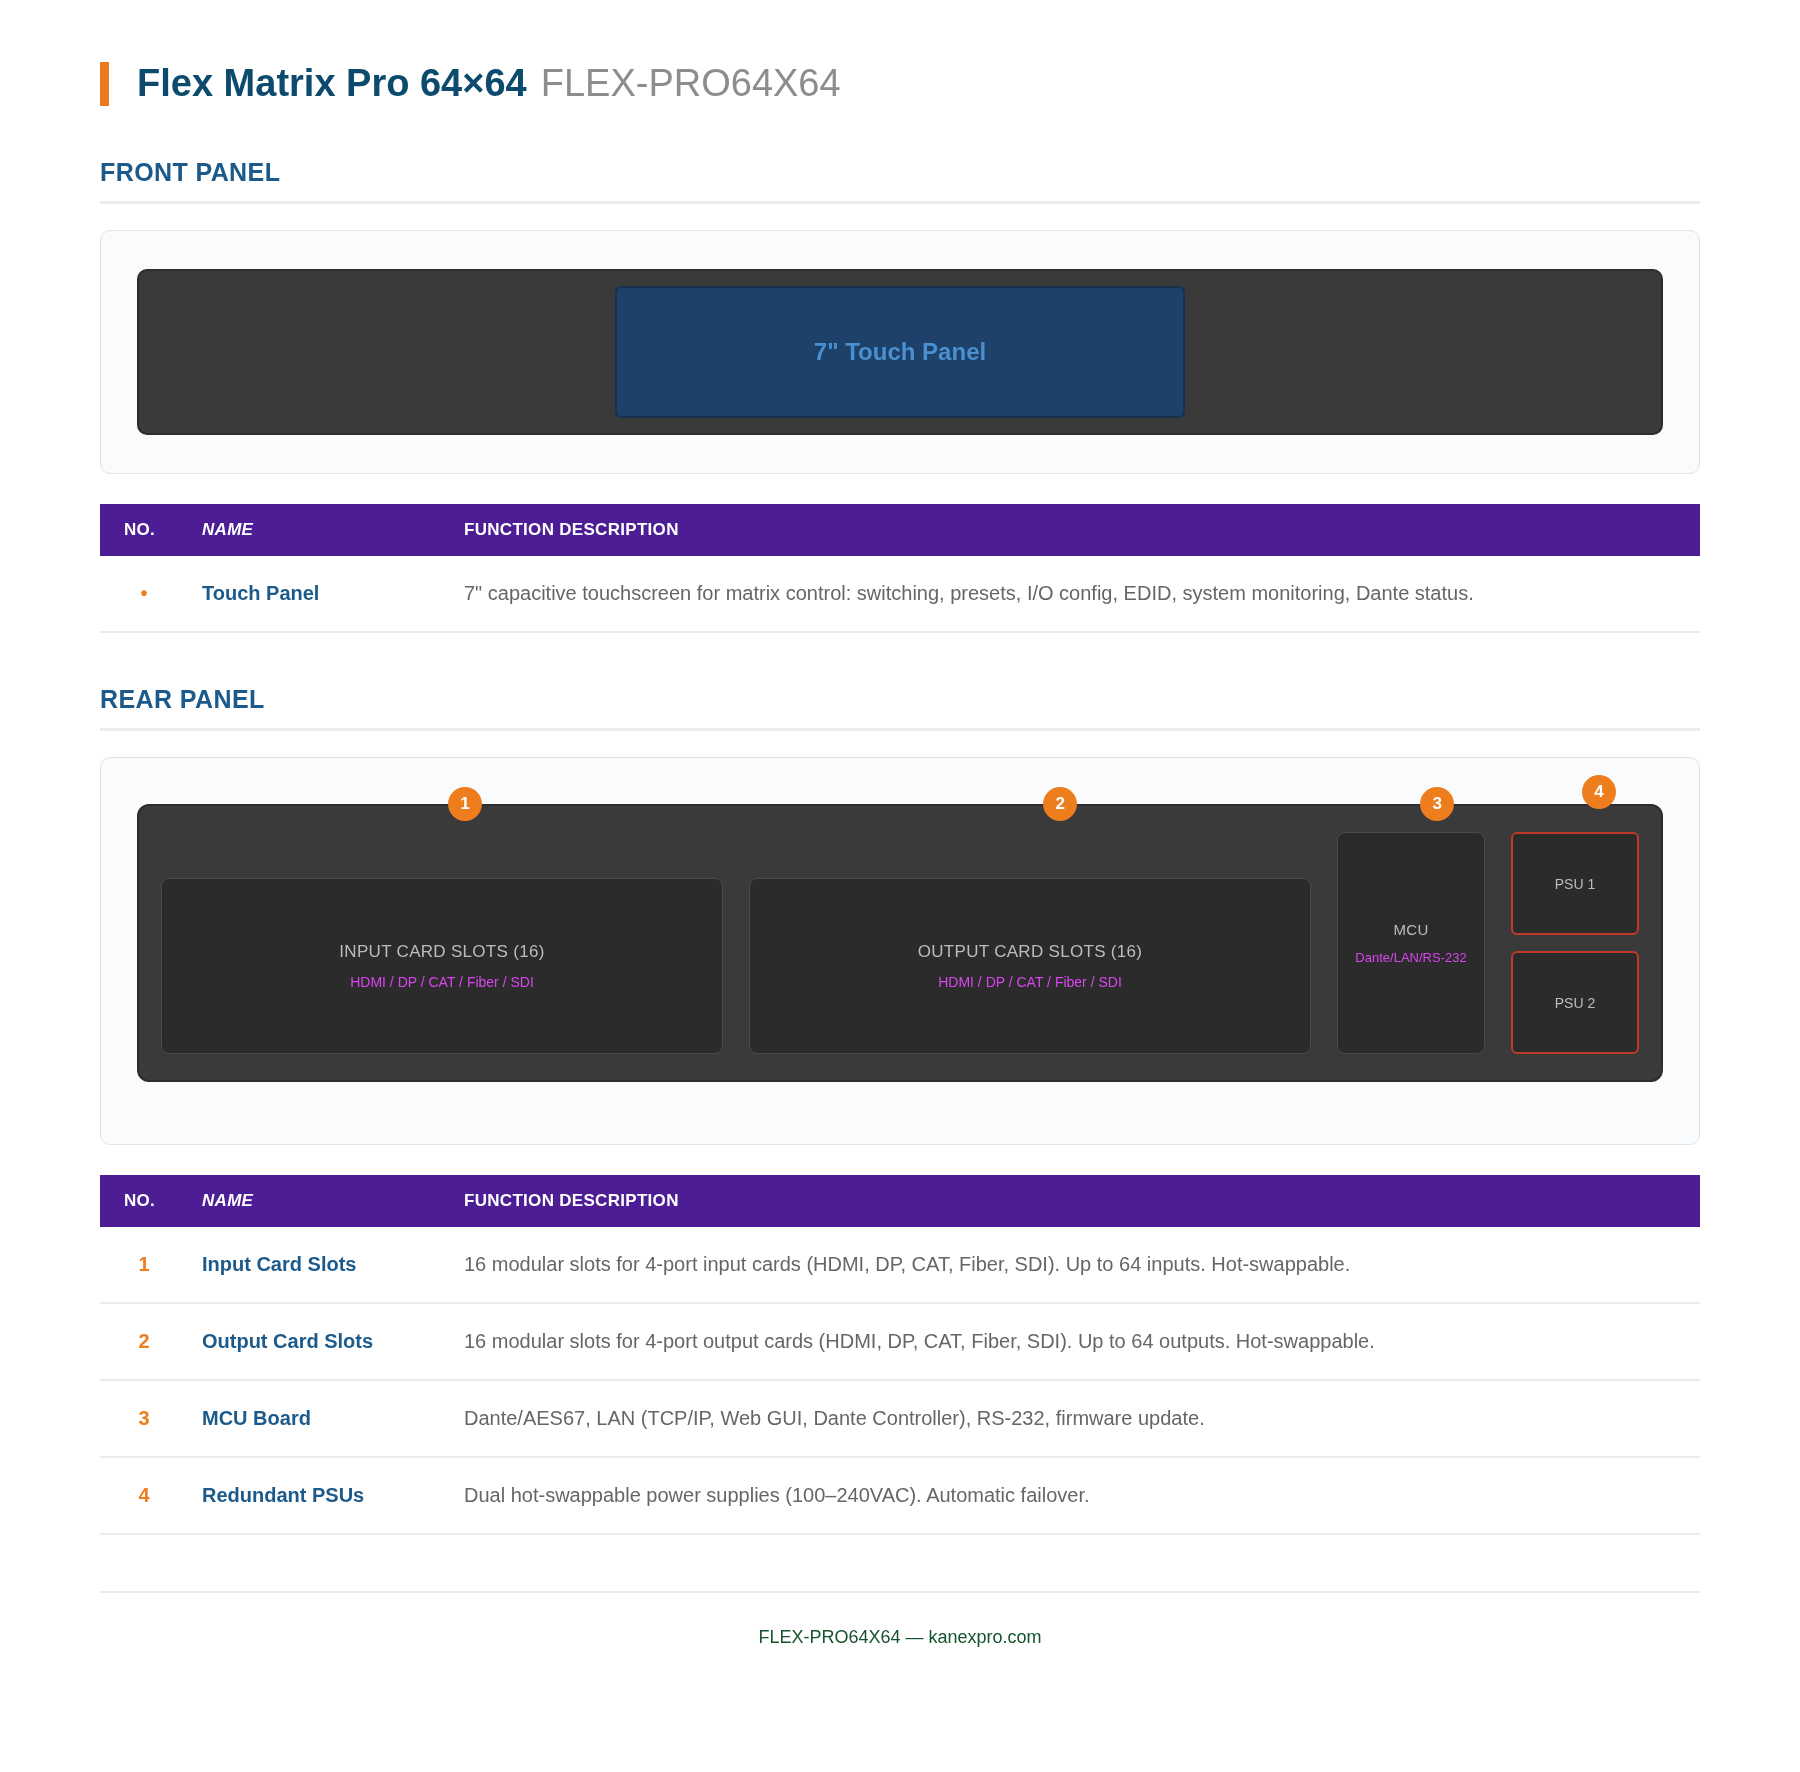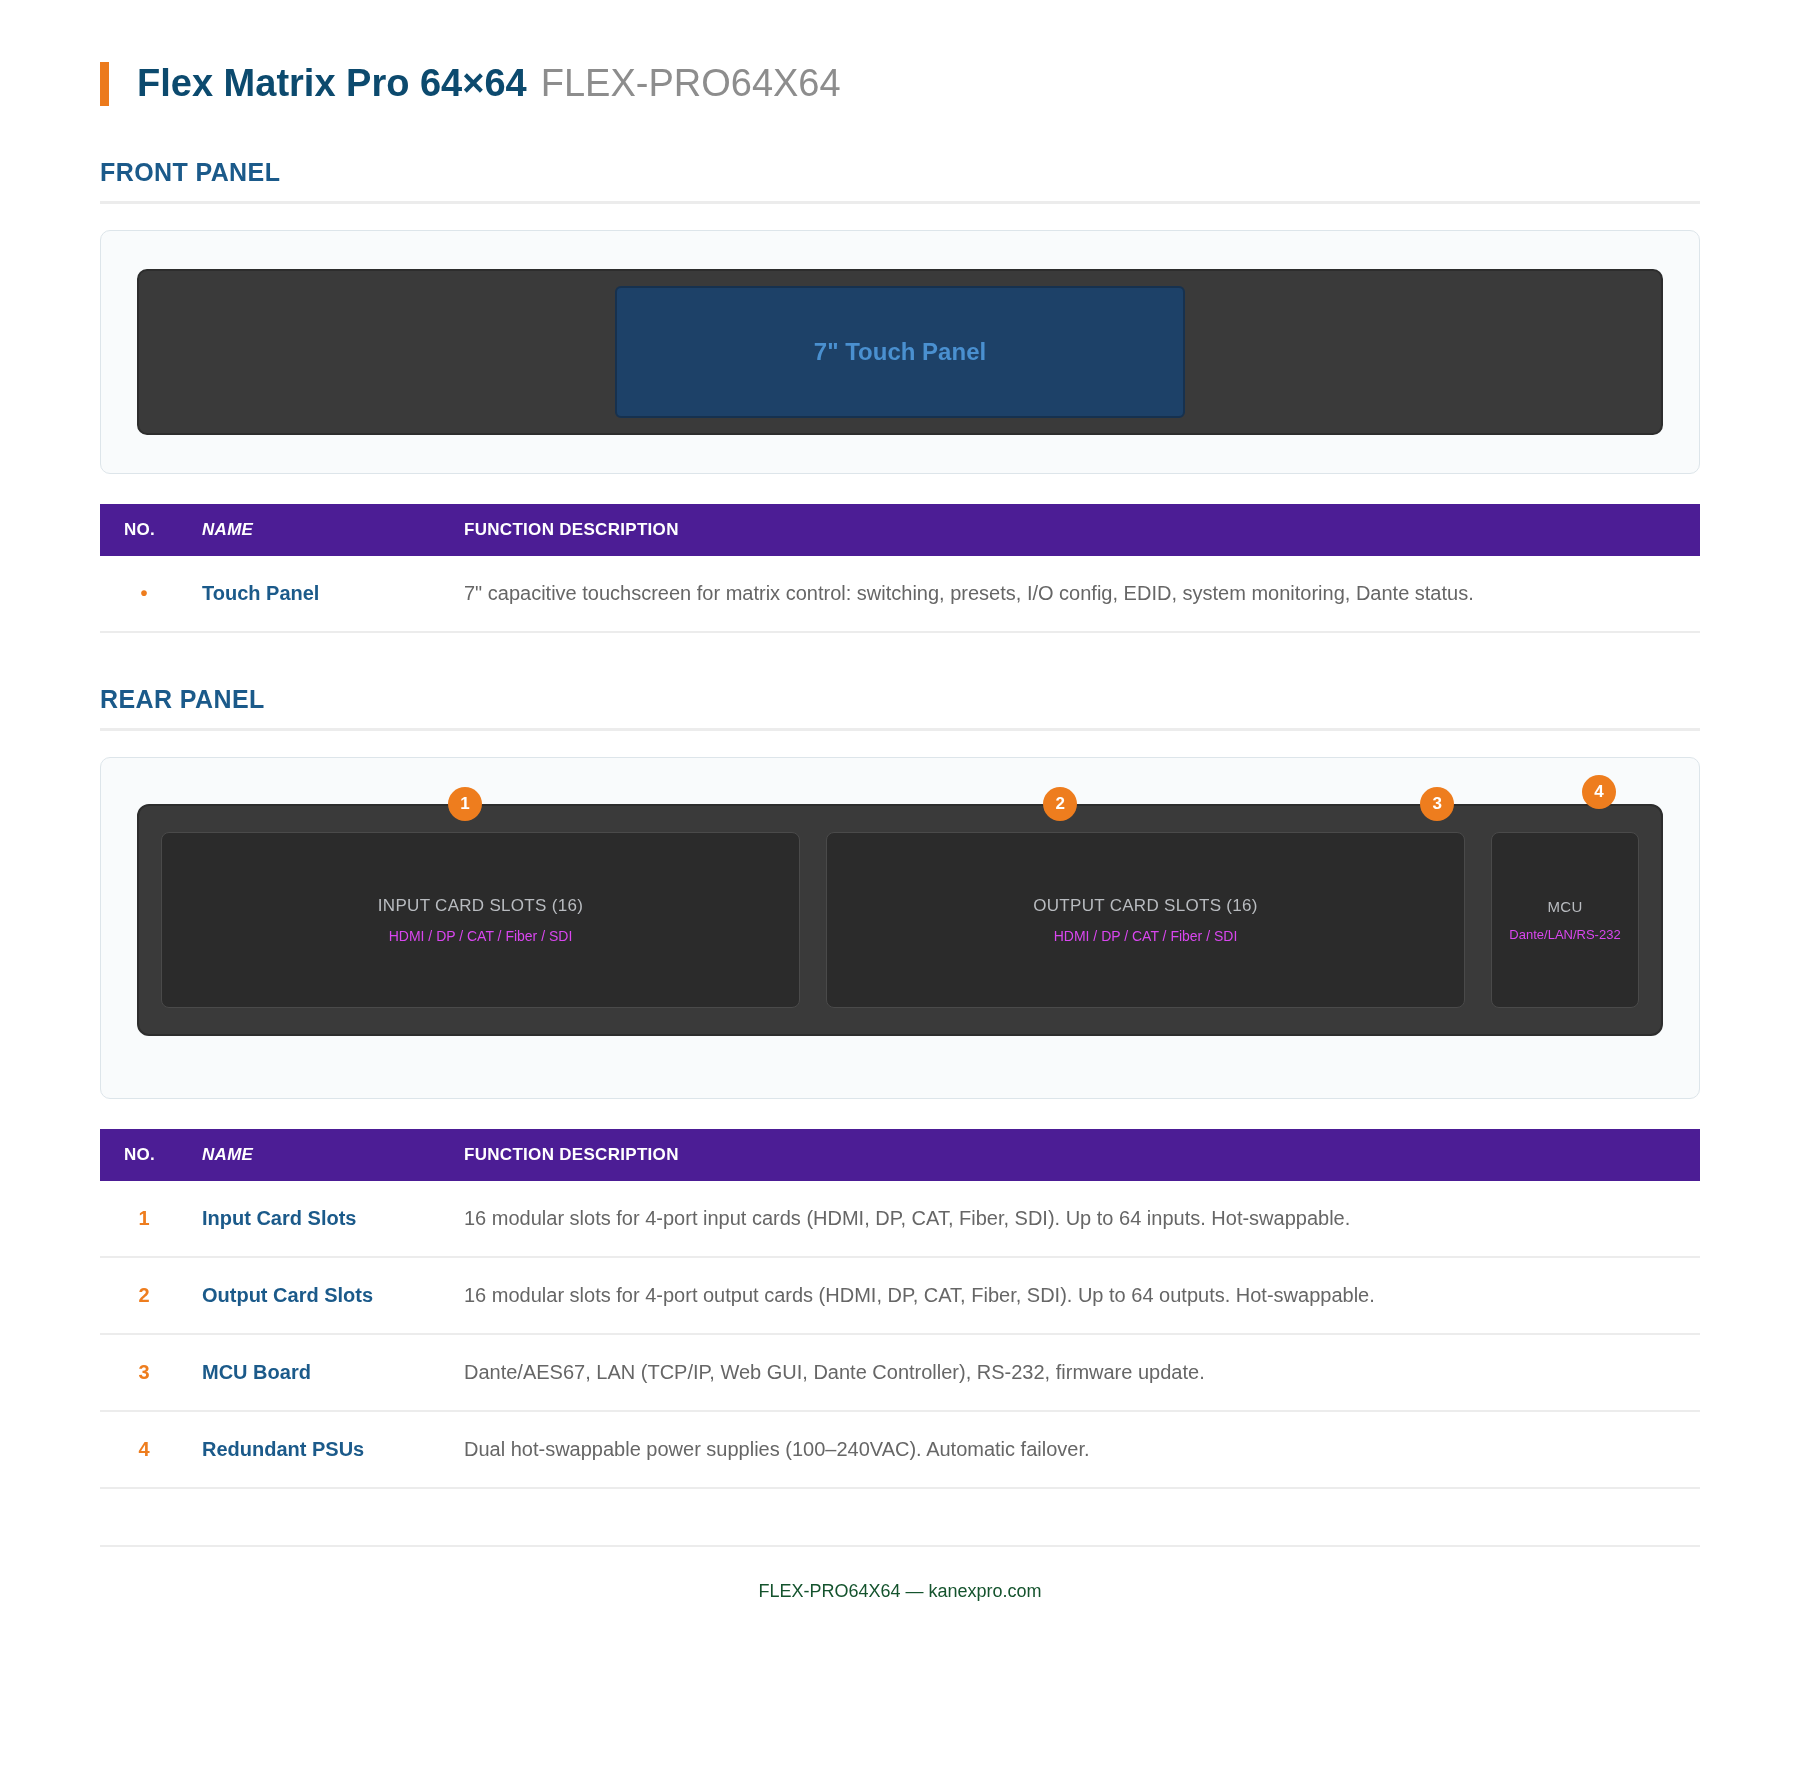--- a/index.html
+++ b/index.html
@@ -78,21 +78,21 @@
   }
   .slot-block {
     background: #2b2b2b;
     border: 1px solid #4a4a4a;
     border-radius: 8px;
     display: flex; flex-direction: column;
     align-items: center; justify-content: center;
     gap: 12px;
     padding: 40px 10px;
   }
-  .slot-block.io { flex: 1 1 0; min-height: 176px; }
+  .slot-block.io { flex: 1 1 0; min-height: 176px; margin-top: 46px; }
   .slot-block.mcu { flex: 0 0 148px; min-height: 176px; }
   .slot-title { color: #b9bcc0; font-size: 17px; letter-spacing: 0.3px; }
   .slot-sub { color: #d946ef; font-size: 14px; }
   .slot-block.mcu .slot-title { font-size: 15px; }
   .slot-block.mcu .slot-sub { font-size: 13px; }
 
   .psu-col {
     flex: 0 0 128px;
     display: flex; flex-direction: column;
     gap: 16px;
@@ -223,20 +223,24 @@
         <div class="slot-block io">
           <div class="slot-title">OUTPUT CARD SLOTS (16)</div>
           <div class="slot-sub">HDMI / DP / CAT / Fiber / SDI</div>
         </div>
 
         <div class="slot-block mcu">
           <div class="slot-title">MCU</div>
           <div class="slot-sub">Dante/LAN/RS-232</div>
         </div>
 
+        <div class="psu-col">
+          <div class="psu-box">PSU 1</div>
+          <div class="psu-box">PSU 2</div>
+        </div>
 
       </div>
     </div>
   </div>
 
   <table class="spec">
     <thead>
       <tr>
         <th class="col-no">NO.</th>
         <th class="col-name">NAME</th>

